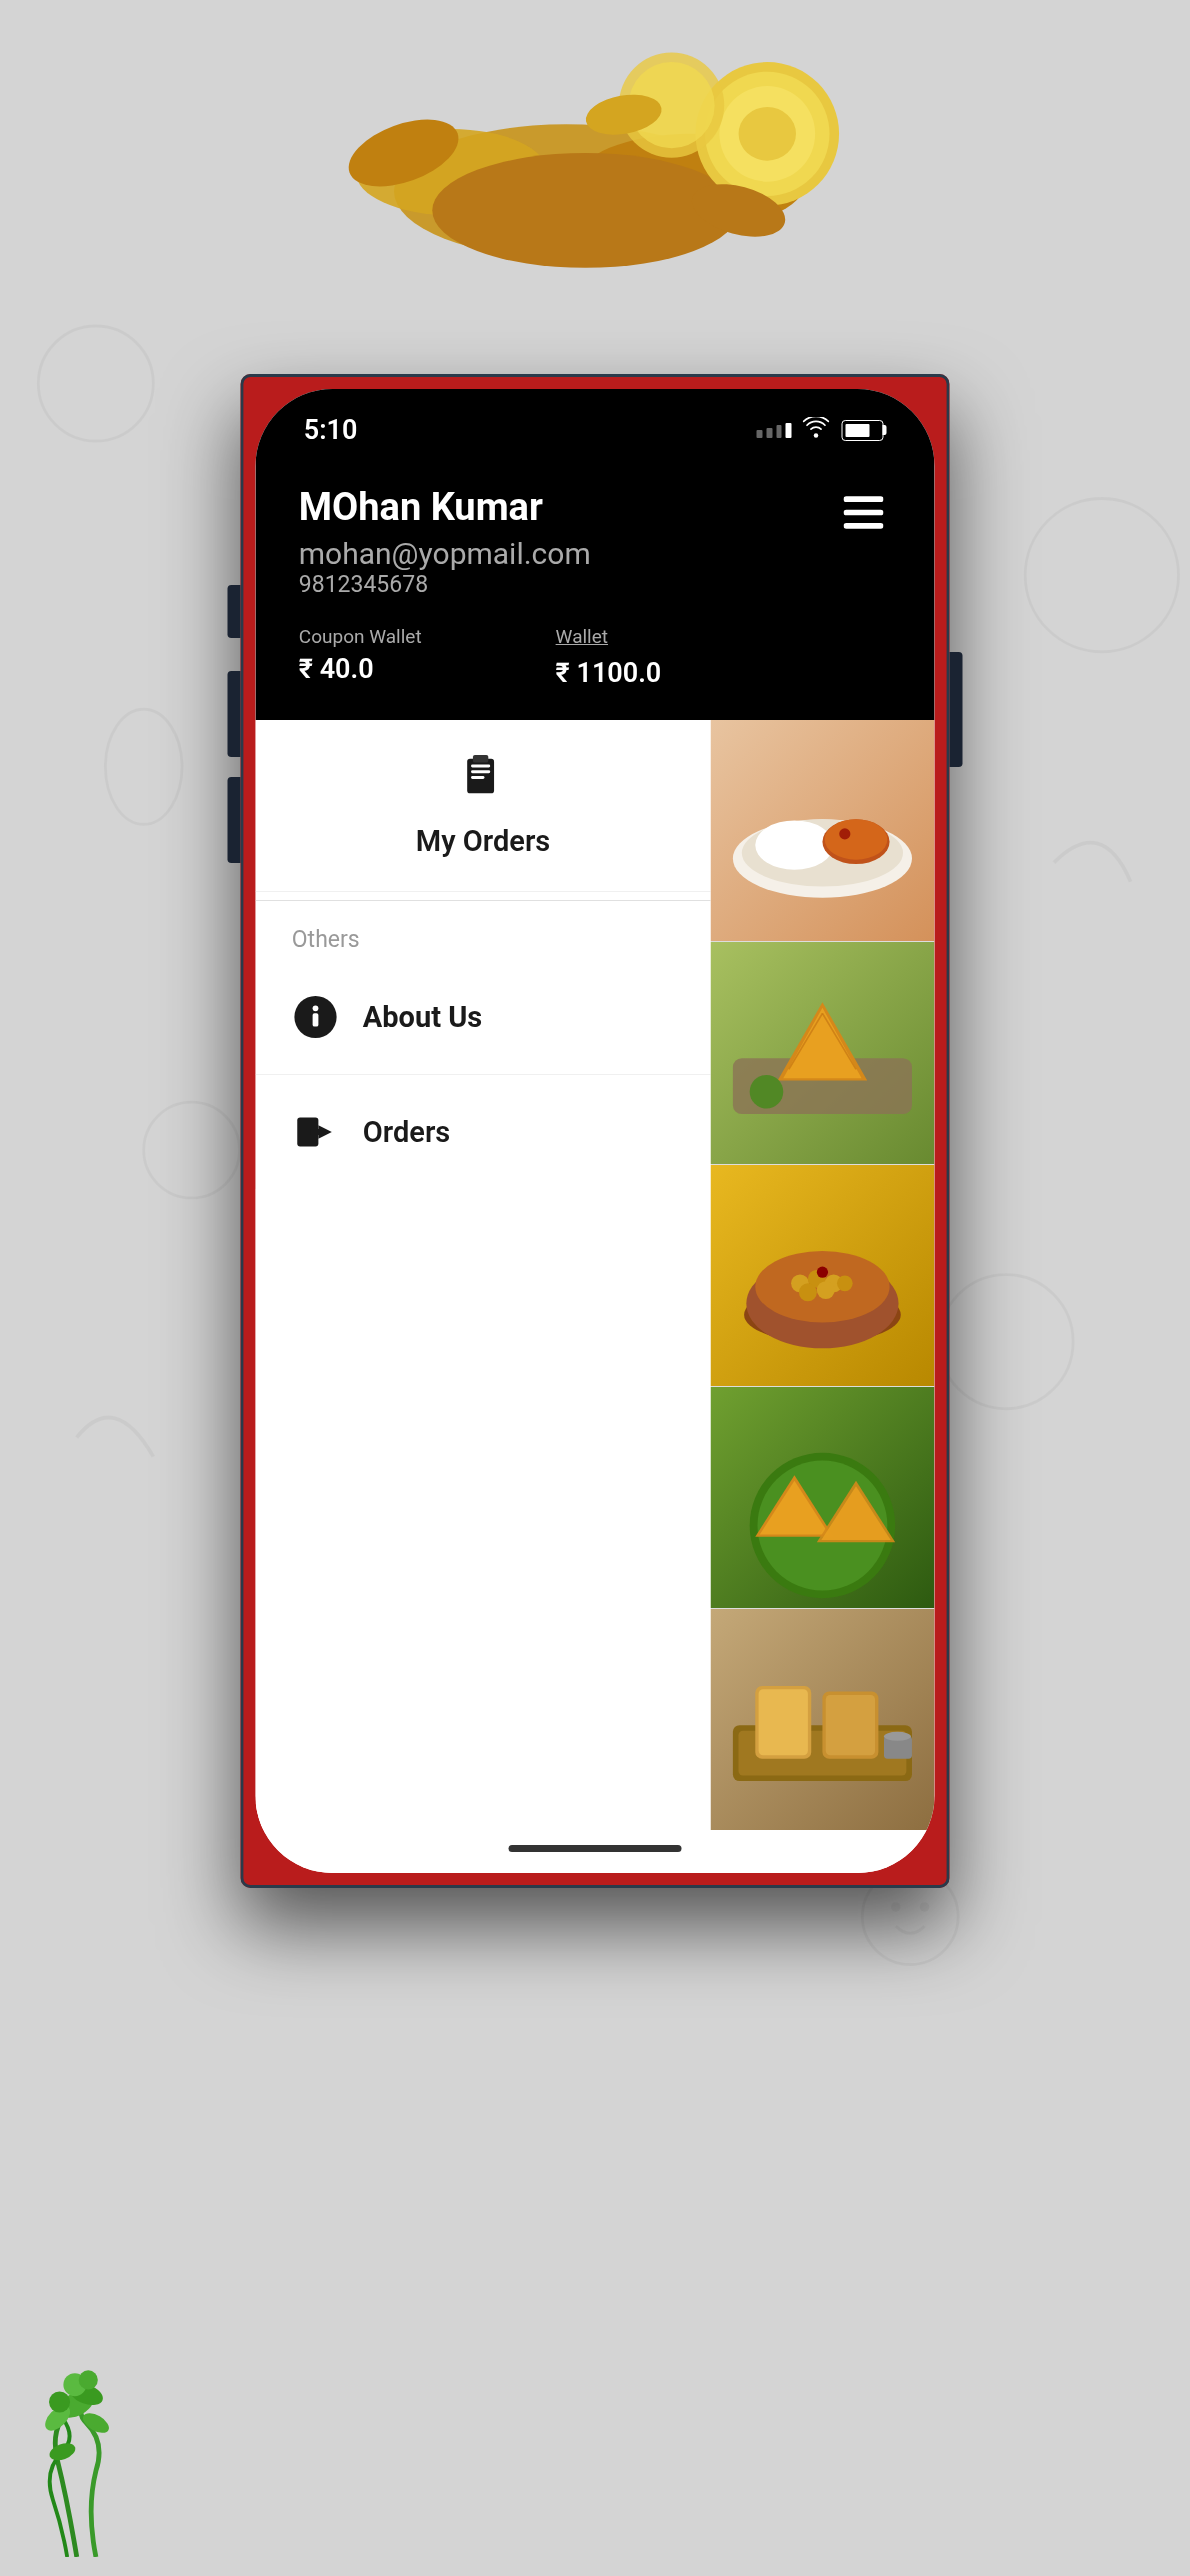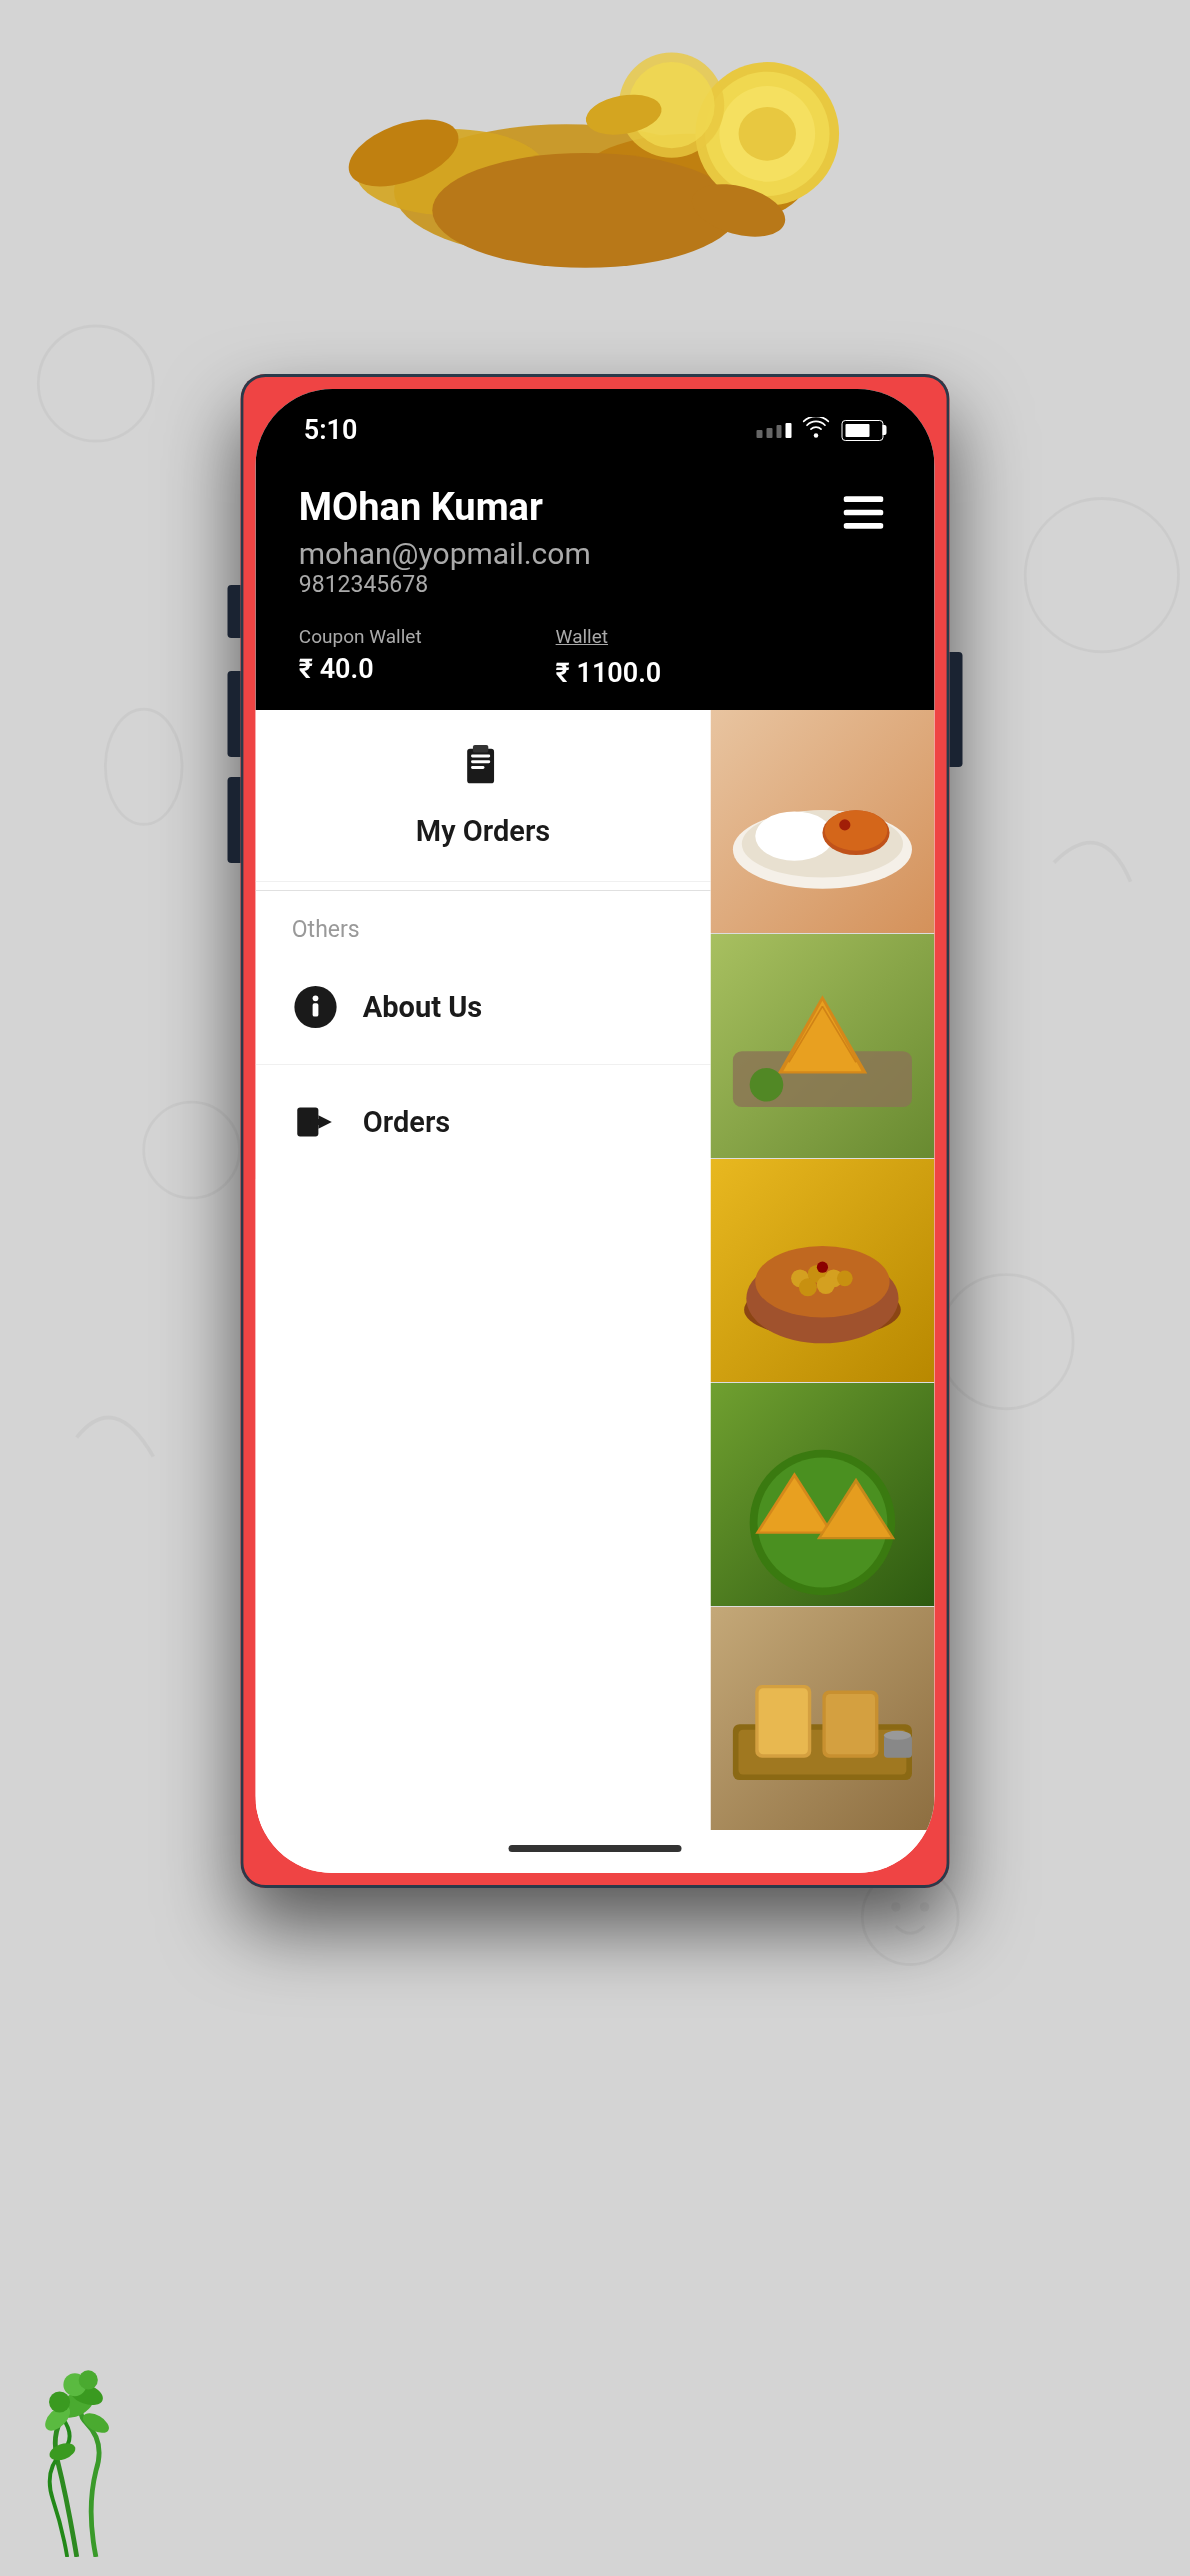--- a/index.html
+++ b/index.html
@@ -54,21 +54,21 @@
     <circle cx="430" cy="90" r="45" fill="#F0D850" opacity="0.8"></circle>
 
     <ellipse cx="150" cy="140" rx="60" ry="30" fill="#C08010" transform="rotate(-20,150,140)"></ellipse>
     <ellipse cx="500" cy="200" rx="50" ry="25" fill="#B87818" transform="rotate(15,500,200)"></ellipse>
     <ellipse cx="380" cy="100" rx="40" ry="20" fill="#D4A520" transform="rotate(-10,380,100)"></ellipse>
   </svg>
 </div>
 
 <div style="position:absolute;top:374px;left:50%;transform:translateX(-50%);width:709px;height:1514px;z-index:2;">
 
-  <div style="width:100%;height:100%;background:#ef4444;border-radius:25px;padding:15.3px;box-shadow:0 38px 77px rgba(0,0,0,0.6),inset 0 0 0 2.9px #2a3a4a;position:relative;">
+  <div style="width:100%;height:100%;background:#b91c1c;border-radius:10px;padding:15.3px;box-shadow:0 38px 77px rgba(0,0,0,0.6),inset 0 0 0 2.9px #2a3a4a;position:relative;">
 
     <div style="position:absolute;left:-13.4px;top:211px;width:13.4px;height:53px;background:#1a2332;border-radius:3.8px 0 0 3.8px;"></div>
     <div style="position:absolute;left:-13.4px;top:297px;width:13.4px;height:86px;background:#1a2332;border-radius:3.8px 0 0 3.8px;"></div>
     <div style="position:absolute;left:-13.4px;top:403px;width:13.4px;height:86px;background:#1a2332;border-radius:3.8px 0 0 3.8px;"></div>
     <div style="position:absolute;right:-13.4px;top:278px;width:13.4px;height:115px;background:#1a2332;border-radius:0 3.8px 3.8px 0;"></div>
 
     <div style="width:100%;height:100%;background:#ffffff;border-radius:77px;overflow:hidden;position:relative;display:flex;flex-direction:column;">
 
       <div style="position:absolute;top:0;left:50%;transform:translateX(-50%);width:173px;height:31px;background:#000;border-radius:0 0 21px 21px;z-index:20;"></div>
 
@@ -91,21 +91,21 @@
           </div>
           <div style="display:flex;align-items:center;">
             <div style="width:42px;height:21px;border:1.9px solid white;border-radius:3.8px;padding:2.9px;position:relative;">
               <div style="width:70%;height:100%;background:white;border-radius:1px;"></div>
             </div>
             <div style="width:3.8px;height:9.6px;background:white;border-radius:0 1.9px 1.9px 0;margin-left:-1px;"></div>
           </div>
         </div>
       </div>
 
-      <div style="background:#000;padding:27px 43px 21px 43px;flex-shrink:0;">
+      <div style="background:#000;padding:27px 43px 31px 43px;flex-shrink:0;">
         <div style="display:flex;justify-content:space-between;align-items:flex-start;">
           <div>
             <div style="color:white;font-size:38px;font-weight:700;margin-bottom:7.7px;">MOhan Kumar</div>
             <div style="color:#aaaaaa;font-size:30px;margin-bottom:0;">mohan@yopmail.com</div>
             <div style="color:#aaaaaa;font-size:23px;margin-bottom:27px;">9812345678</div>
             <div style="display:flex;gap:134px;">
               <div>
                 <div style="color:#aaaaaa;font-size:19px;margin-bottom:4.8px;">Coupon Wallet</div>
                 <div style="color:white;font-size:27px;font-weight:600;">₹ 40.0</div>
               </div>

